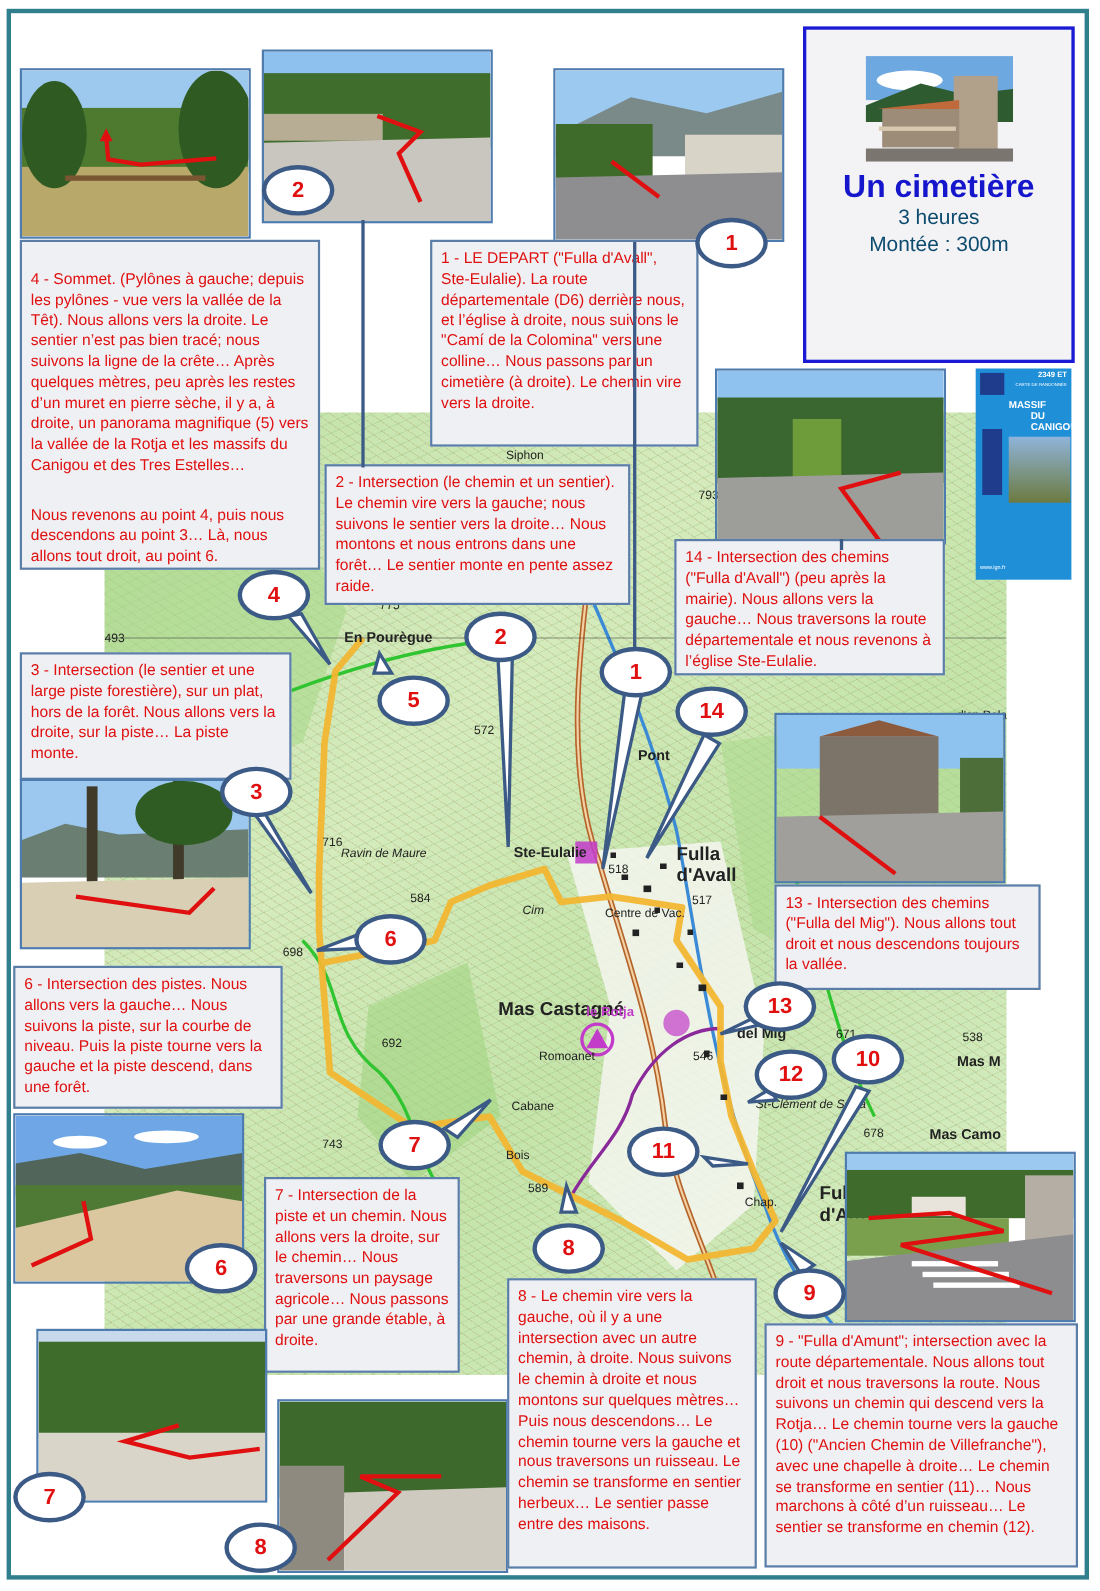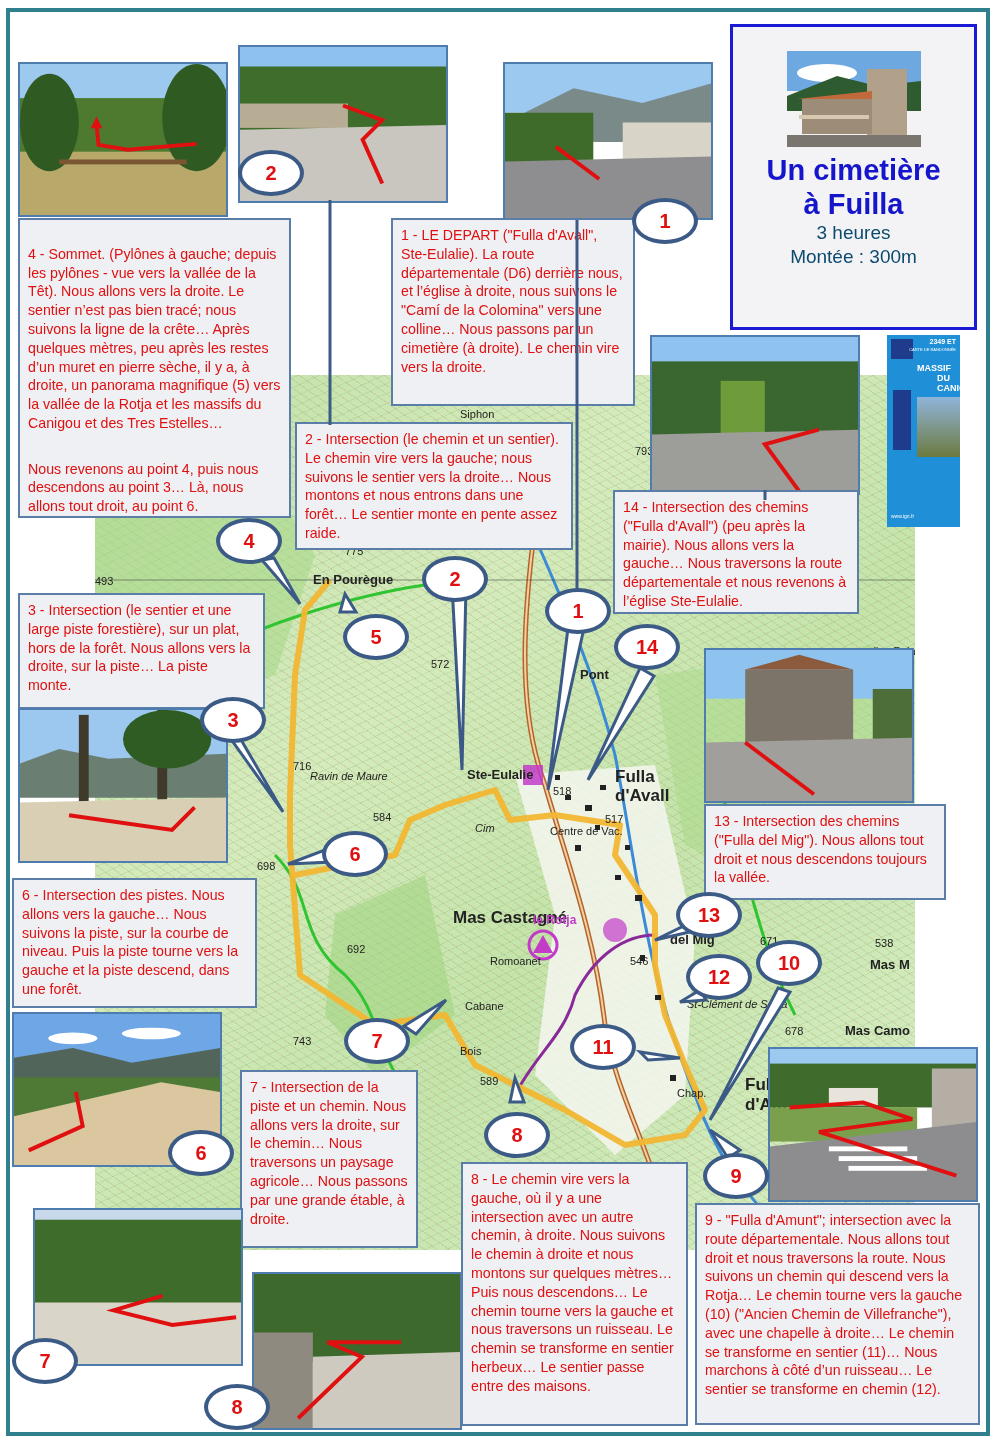--- a/index.html
+++ b/index.html
@@ -22,21 +22,21 @@
   
   .photo{position:absolute;border:2px solid #4f7cae;box-sizing:border-box;overflow:hidden;}
   .photo svg{display:block;width:100%;height:100%;}
   
   .bubble{position:absolute;width:66px;height:46px;border-radius:50%;background:#fff;border:4px solid #3c5a86;
           box-sizing:border-box;display:flex;align-items:center;justify-content:center;
           color:#e01010;font-weight:bold;font-size:20px;z-index:6;}
   .title-box{position:absolute;left:730px;top:24px;width:247px;height:306px;border:3px solid #1a1ad4;background:#f3f3f5;box-sizing:border-box;text-align:center;}
   .title-main{color:#1515cc;font-weight:bold;font-size:29px;line-height:34px;margin-top:6px;}
   .title-sub{color:#0c4a6e;font-size:19px;line-height:24px;}
-  .ign{position:absolute;left:887px;top:335px;width:73px;height:192px;background:#1f8fd8;overflow:hidden;}
+  .ign{position:absolute;left:887px;top:335px;width:87px;height:192px;background:#1f8fd8;overflow:hidden;}
   .leader{position:absolute;z-index:5;pointer-events:none;}
 </style>
 </head>
 <body>
 
 <div class="frame"></div>
 
 <div class="map">
   <svg width="820" height="875" viewBox="0 0 820 875">
 
@@ -88,41 +88,41 @@
   <span class="maplabel big" style="left:520px;top:411px;">d'Avall</span>
   <span class="maplabel big" style="left:358px;top:533px;">Mas Castagné</span>
   <span class="maplabel mag" style="left:438px;top:538px;font-size:12px;">le Rotja</span>
   <span class="maplabel" style="left:575px;top:557px;">del Mig</span>
   <span class="maplabel small" style="left:592px;top:623px;font-style:italic;">St-Clément de Serra</span>
   <span class="maplabel small" style="left:582px;top:712px;">Chap.</span>
   <span class="maplabel" style="left:750px;top:648px;">Mas Camo</span>
   <span class="maplabel" style="left:775px;top:582px;">Mas M</span>
   <span class="maplabel big" style="left:650px;top:700px;">Ful</span>
   <span class="maplabel big" style="left:650px;top:720px;">d'Am</span>
-  <span class="maplabel" style="left:485px;top:292px;">Pont</span>
+  <span class="maplabel" style="left:485px;top:304px;">Pont</span>
   <span class="maplabel small" style="left:455px;top:450px;">Centre de Vac.</span>
   <span class="maplabel small" style="left:395px;top:580px;">Romoanet</span>
   <span class="maplabel small" style="left:370px;top:625px;">Cabane</span>
   <span class="maplabel small" style="left:380px;top:447px;font-style:italic;">Cim</span>
   <span class="maplabel small" style="left:215px;top:395px;font-style:italic;">Ravin de Maure</span>
   <span class="maplabel small" style="left:365px;top:33px;">Siphon</span>
   <span class="maplabel small" style="left:775px;top:270px;">d'en Pala</span>
   <span class="maplabel small" style="left:365px;top:670px;">Bois</span>
 
   <span class="maplabel small" style="left:250px;top:170px;">775</span>
   <span class="maplabel small" style="left:302px;top:283px;margin-left:34px;">572</span>
   <span class="maplabel small" style="left:198px;top:385px;">716</span>
   <span class="maplabel small" style="left:278px;top:436px;">584</span>
   <span class="maplabel small" style="left:162px;top:485px;">698</span>
   <span class="maplabel small" style="left:252px;top:568px;">692</span>
   <span class="maplabel small" style="left:198px;top:660px;">743</span>
   <span class="maplabel small" style="left:385px;top:700px;">589</span>
   <span class="maplabel small" style="left:535px;top:580px;">546</span>
   <span class="maplabel small" style="left:458px;top:410px;">518</span>
-  <span class="maplabel small" style="left:510px;top:438px;">517</span>
+  <span class="maplabel small" style="left:534px;top:438px;">517</span>
   <span class="maplabel small" style="left:780px;top:562px;">538</span>
   <span class="maplabel small" style="left:690px;top:650px;">678</span>
   <span class="maplabel small" style="left:665px;top:560px;">671</span>
   <span class="maplabel small" style="left:540px;top:70px;">793</span>
   <span class="maplabel small" style="left:0px;top:200px;">493</span>
   <span class="maplabel small" style="left:145px;top:800px;">762</span>
 </div>
 
 <svg class="leader" style="left:0;top:0;" width="1000" height="1446">
   <g stroke="#3c5a86" stroke-width="3" fill="none">
@@ -192,21 +192,20 @@
       <ellipse cx="40" cy="22" rx="30" ry="9" fill="#fff"></ellipse>
       <polygon points="0,45 50,25 90,35 134,30 134,60 0,60" fill="#2f5b30"></polygon>
       <rect x="80" y="18" width="40" height="70" fill="#b1a08a"></rect>
       <rect x="15" y="48" width="70" height="35" fill="#9c8c78"></rect>
       <polygon points="10,48 85,40 85,48" fill="#c06a3c"></polygon>
       <rect x="12" y="64" width="70" height="4" fill="#d8c8b0"></rect>
       <rect y="84" width="134" height="12" fill="#7b7570"></rect>
     </svg>
   </div>
   <div class="title-main">Un cimetière</div>
-  <div class="title-main" style="margin-top:0;">à Fuilla</div>
   <div class="title-sub">3 heures</div>
   <div class="title-sub">Montée : 300m</div>
 </div>
 
 <div class="ign">
   <div style="position:absolute;left:4px;top:4px;width:22px;height:20px;background:#1e3b8c;"></div>
   <div style="position:absolute;right:4px;top:3px;font-size:7px;color:#fff;font-weight:bold;">2349 ET</div>
   <div style="position:absolute;right:4px;top:12px;font-size:4px;color:#fff;">CARTE DE RANDONNÉE</div>
   <div style="position:absolute;left:30px;top:28px;font-size:9px;color:#fff;font-weight:bold;line-height:10px;">MASSIF</div>
   <div style="position:absolute;left:30px;top:38px;font-size:9px;color:#fff;font-weight:bold;line-height:10px;padding-left:20px;">DU CANIGOU</div>

